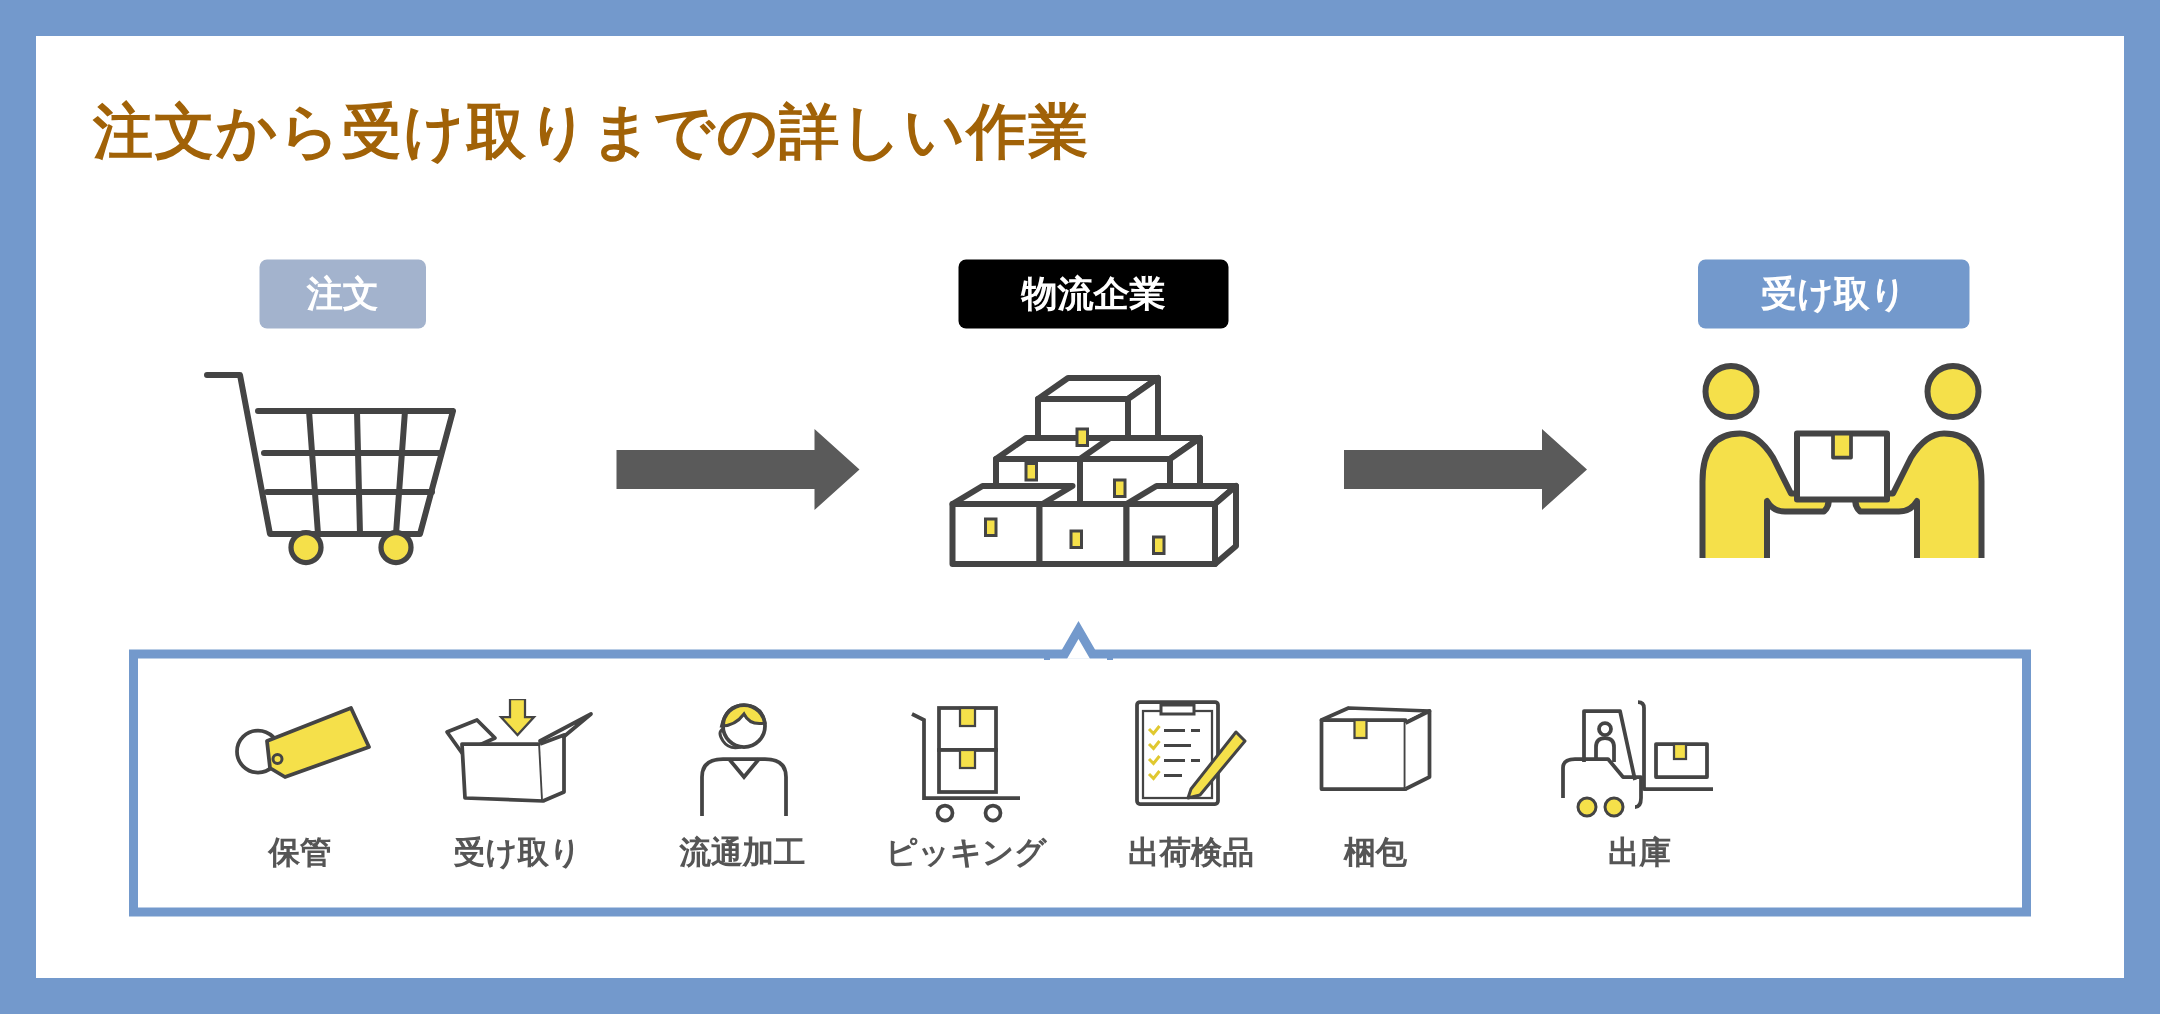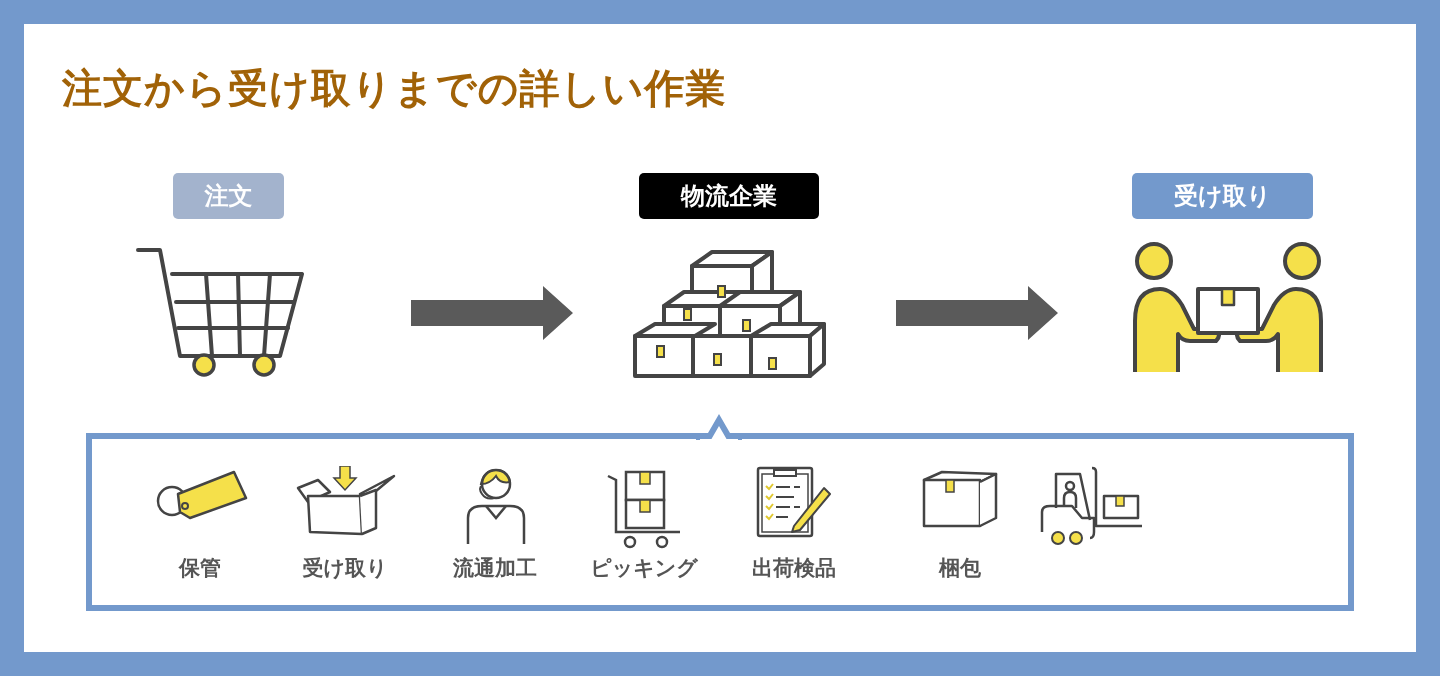--- a/index.html
+++ b/index.html
@@ -154,21 +154,21 @@
         <path d="M22 21 H36 M40 21 H46"></path>
           <path d="M22 31 H40"></path>
           <path d="M22 41 H36 M40 41 H46"></path>
           <path d="M22 51 H34"></path>
       </g>
       <path d="M40 60 L70 22 L76 28 L46 64 L38 66 Z" fill="#f5e04a" stroke="#444" stroke-width="2" stroke-linejoin="round"></path>
     </svg>
     <div class="tlabel">出荷検品</div>
   </div>
 
-  <div class="task" style="left:861px">
+  <div class="task" style="left:818px">
     <svg width="80" height="64" viewBox="0 0 80 64">
       <g fill="#fff" stroke="#444" stroke-width="2.5" stroke-linejoin="round">
         <path d="M4 14 L22 6 L76 8 L60 16 Z"></path>
         <rect x="4" y="14" width="56" height="46"></rect>
         <path d="M60 16 L76 8 V52 L60 60"></path>
       </g>
       <rect x="26" y="14" width="8" height="12" fill="#f5e04a" stroke="#444" stroke-width="1.5"></rect>
     </svg>
     <div class="tlabel">梱包</div>
   </div>
@@ -180,15 +180,16 @@
         <circle cx="32" cy="20" r="4"></circle>
         <path d="M26 40 V32 Q26 26 32 26 Q38 26 38 32 V42"></path>
         <path d="M4 66 V46 Q4 40 12 40 H34 L44 52 H56 V66 Q56 72 52 72"></path>
         <path d="M54 2 Q58 2 58 6 V60 H104"></path>
         <rect x="66" y="30" width="34" height="22"></rect>
       </g>
       <rect x="78" y="30" width="8" height="10" fill="#f5e04a" stroke="#444" stroke-width="1.5"></rect>
       <circle cx="20" cy="72" r="6" fill="#f5e04a" stroke="#444" stroke-width="2"></circle>
       <circle cx="38" cy="72" r="6" fill="#f5e04a" stroke="#444" stroke-width="2"></circle>
     </svg>
+    <div class="tlabel">出庫</div>
   </div>
 
 </div>
 
 </body></html>

